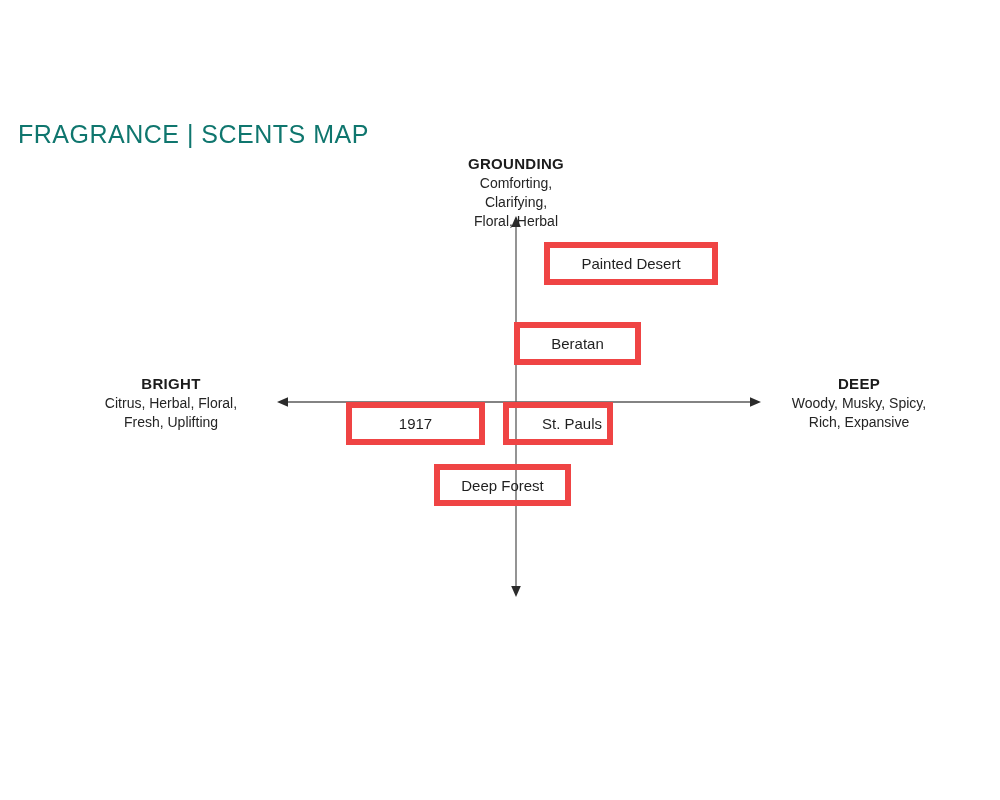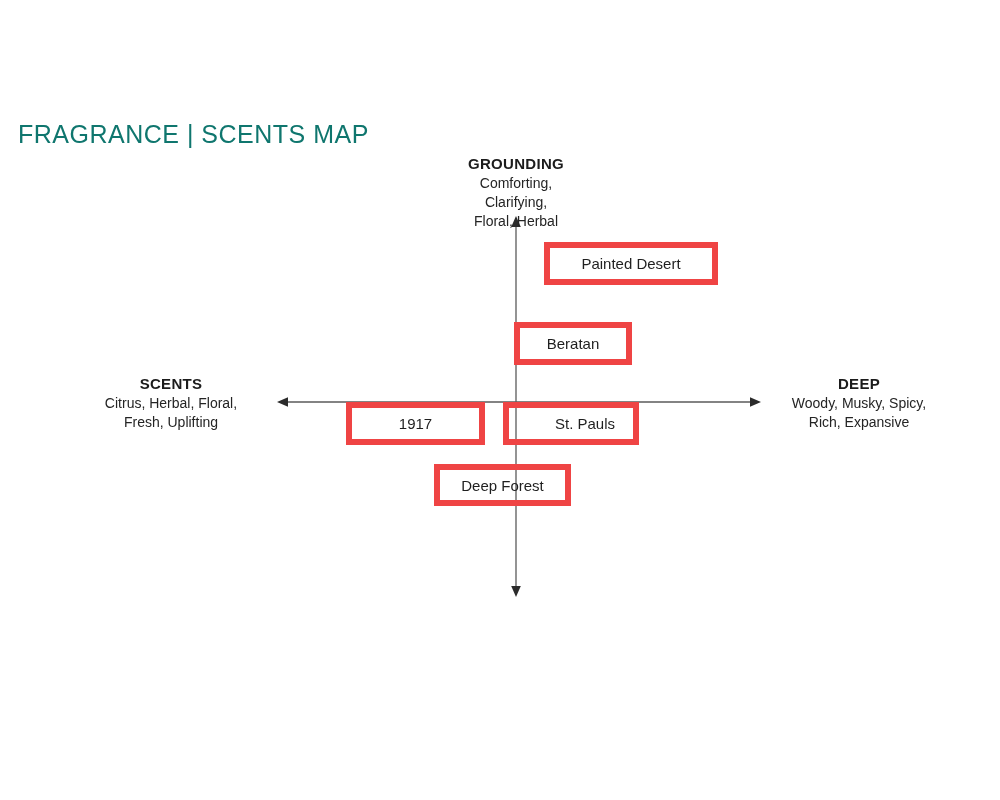--- a/index.html
+++ b/index.html
@@ -64,23 +64,23 @@
     border: 6px solid #ef4444;
     background: transparent;
     display: flex;
     align-items: center;
     justify-content: center;
     font-size: 15px;
     color: #1f1f1f;
     white-space: nowrap;
   }
   .box-painted-desert { left: 544px; top: 242px; width: 174px; height: 43px; }
-  .box-beratan        { left: 514px; top: 322px; width: 118px; height: 43px; }
+  .box-beratan        { left: 514px; top: 322px; width: 127px; height: 43px; }
   .box-1917           { left: 346px; top: 402px; width: 139px; height: 43px; }
-  .box-st-pauls       { left: 503px; top: 402px; width: 136px; height: 43px; padding-left: 28px; }
+  .box-st-pauls       { left: 503px; top: 402px; width: 110px; height: 43px; padding-left: 28px; }
   .box-deep-forest    { left: 434px; top: 464px; width: 137px; height: 42px; }
   .box-komorebi       { left: 270px; top: 502px; width: 138px; height: 41px; }
 </style>
 </head>
 <body>
 
 <div class="canvas">
 
   <h1 class="title">FRAGRANCE | SCENTS MAP</h1>
 
@@ -96,21 +96,21 @@
   </svg>
 
   <div class="axis-label top">
     <div class="axis-name">GROUNDING</div>
     <div class="axis-desc">Comforting,
 Clarifying,
 Floral, Herbal</div>
   </div>
 
   <div class="axis-label left">
-    <div class="axis-name">SCENTS</div>
+    <div class="axis-name">BRIGHT</div>
     <div class="axis-desc">Citrus, Herbal, Floral,
 Fresh, Uplifting</div>
   </div>
 
   <div class="axis-label right">
     <div class="axis-name">DEEP</div>
     <div class="axis-desc">Woody, Musky, Spicy,
 Rich, Expansive</div>
   </div>
 

